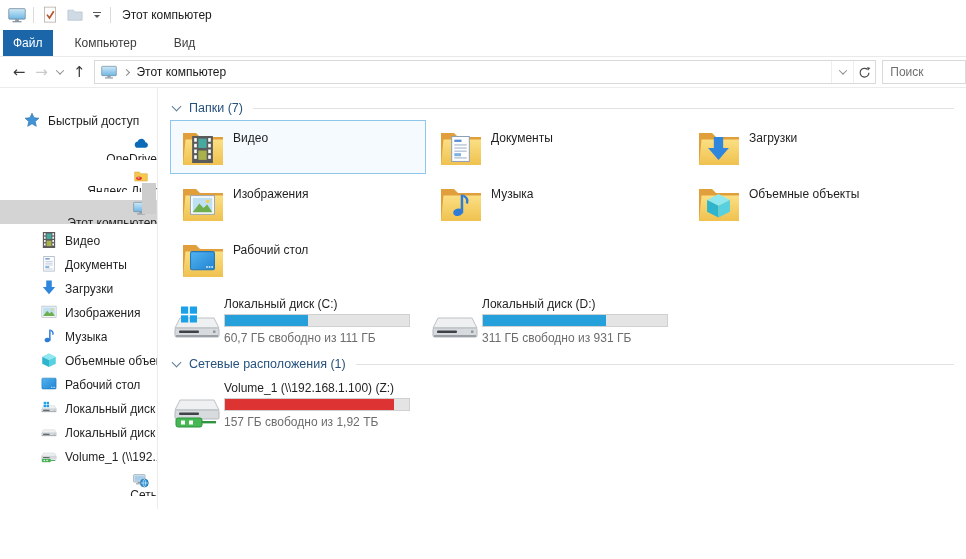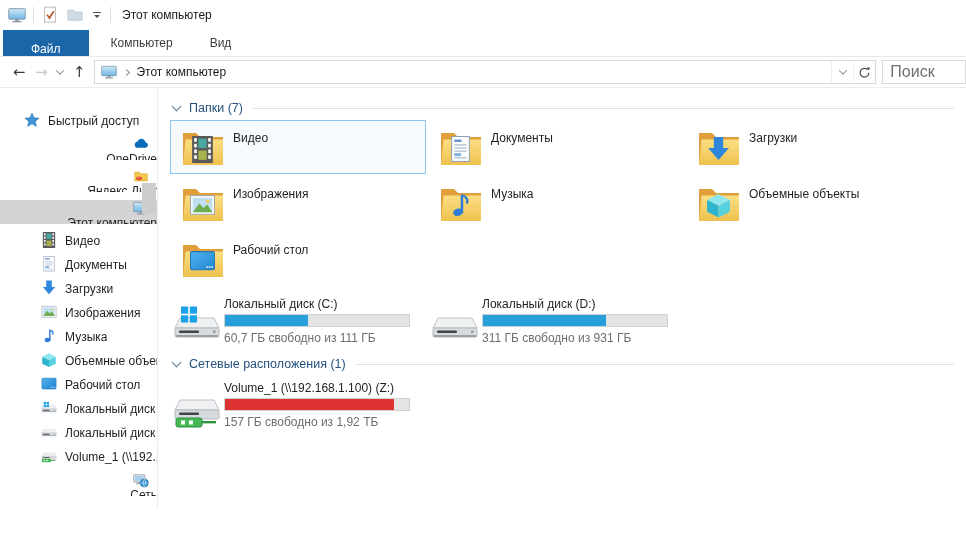--- a/index.html
+++ b/index.html
@@ -19,37 +19,37 @@
   .icon18 { width:18px; height:18px; }
   .qat-cust { display:inline-flex; flex-direction:column; align-items:center; gap:2px; padding:2px; }
   .qat-cust .bar { width:8px; height:0; border-top:1.3px solid #555; }
   .qat-cust .tri { width:0; height:0; border-left:3.5px solid transparent; border-right:3.5px solid transparent; border-top:3.5px solid #555; }
   .win-title { margin-left:4px; font-size:12px; color:#1a1a1a; }
 
   
   .tabs { height:27px; display:flex; align-items:stretch; padding-left:3px; border-bottom:1px solid #e9e9e9; background:#fff; }
   .tab { display:flex; align-items:center; padding:0 15px; color:#3d3d3d; cursor:default; }
   .tab + .tab { margin-left:7px; }
-  .tab.active { background:var(--accent,#1a66a8); color:#fff; padding:0 28px;align-items:flex-end; }
+  .tab.active { background:var(--accent,#1a66a8); color:#fff; padding:0 10px; }
 
   
   .addressrow { height:31px; display:flex; align-items:center; padding-left:8px; border-bottom:1px solid #ececec; background:#fff; }
   .nav-btn { background:none; border:none; padding:0; width:23px; height:24px; display:flex; align-items:center; justify-content:center;
              font-family:"DejaVu Sans",sans-serif; font-size:15px; color:#3a3a3a; }
   .nav-btn.disabled { color:#c9c9c9; }
   .chev { display:inline-block; width:6px; height:6px; border-right:1.4px solid #8a8a8a; border-bottom:1.4px solid #8a8a8a; }
   .chev.down { transform:rotate(45deg) translate(-1px,-1px); }
   .chev.right { transform:rotate(-45deg); width:5px; height:5px; margin:0 2px; }
   .addr-box { width:806px; height:24px; margin-left:4px; border:1px solid #d9d9d9; background:#fff; display:flex; align-items:center; }
   .addr-icon { width:16px; height:16px; margin:0 5px 0 6px; }
   .addr-text { margin-left:5px; color:#1a1a1a; white-space:nowrap; }
   .addr-spacer { flex:1; }
   .addr-side-btn { background:none; border:none; border-left:1px solid #eee; height:22px; width:22px; display:flex; align-items:center; justify-content:center; padding:0; }
   .search-box { width:86px; height:24px; margin-left:6px; border:1px solid #d9d9d9; background:#fff; display:flex; align-items:center; padding-left:7px; }
-  .search-box input { border:none; outline:none; width:70px; font-family:inherit; font-size:16px; color:#1a1a1a; background:transparent; padding:0; }
+  .search-box input { border:none; outline:none; width:70px; font-family:inherit; font-size:12px; color:#1a1a1a; background:transparent; padding:0; }
   .search-box input::placeholder { color:#6f6f6f; opacity:1; }
 
   
   .main { display:flex; height:471px; }
 
   
   .sidebar { position:relative; width:158px; flex:0 0 158px; border-right:1px solid #ececec; padding-top:16px; overflow:hidden; }
   .side-item { height:24px; display:flex; align-items:flex-end; padding-left:24px; cursor:default; white-space:nowrap; overflow:hidden; }
   .side-item.indent { padding-left:41px; }
   .side-item.top-gap { margin-top:8px;flex-direction:column; }

